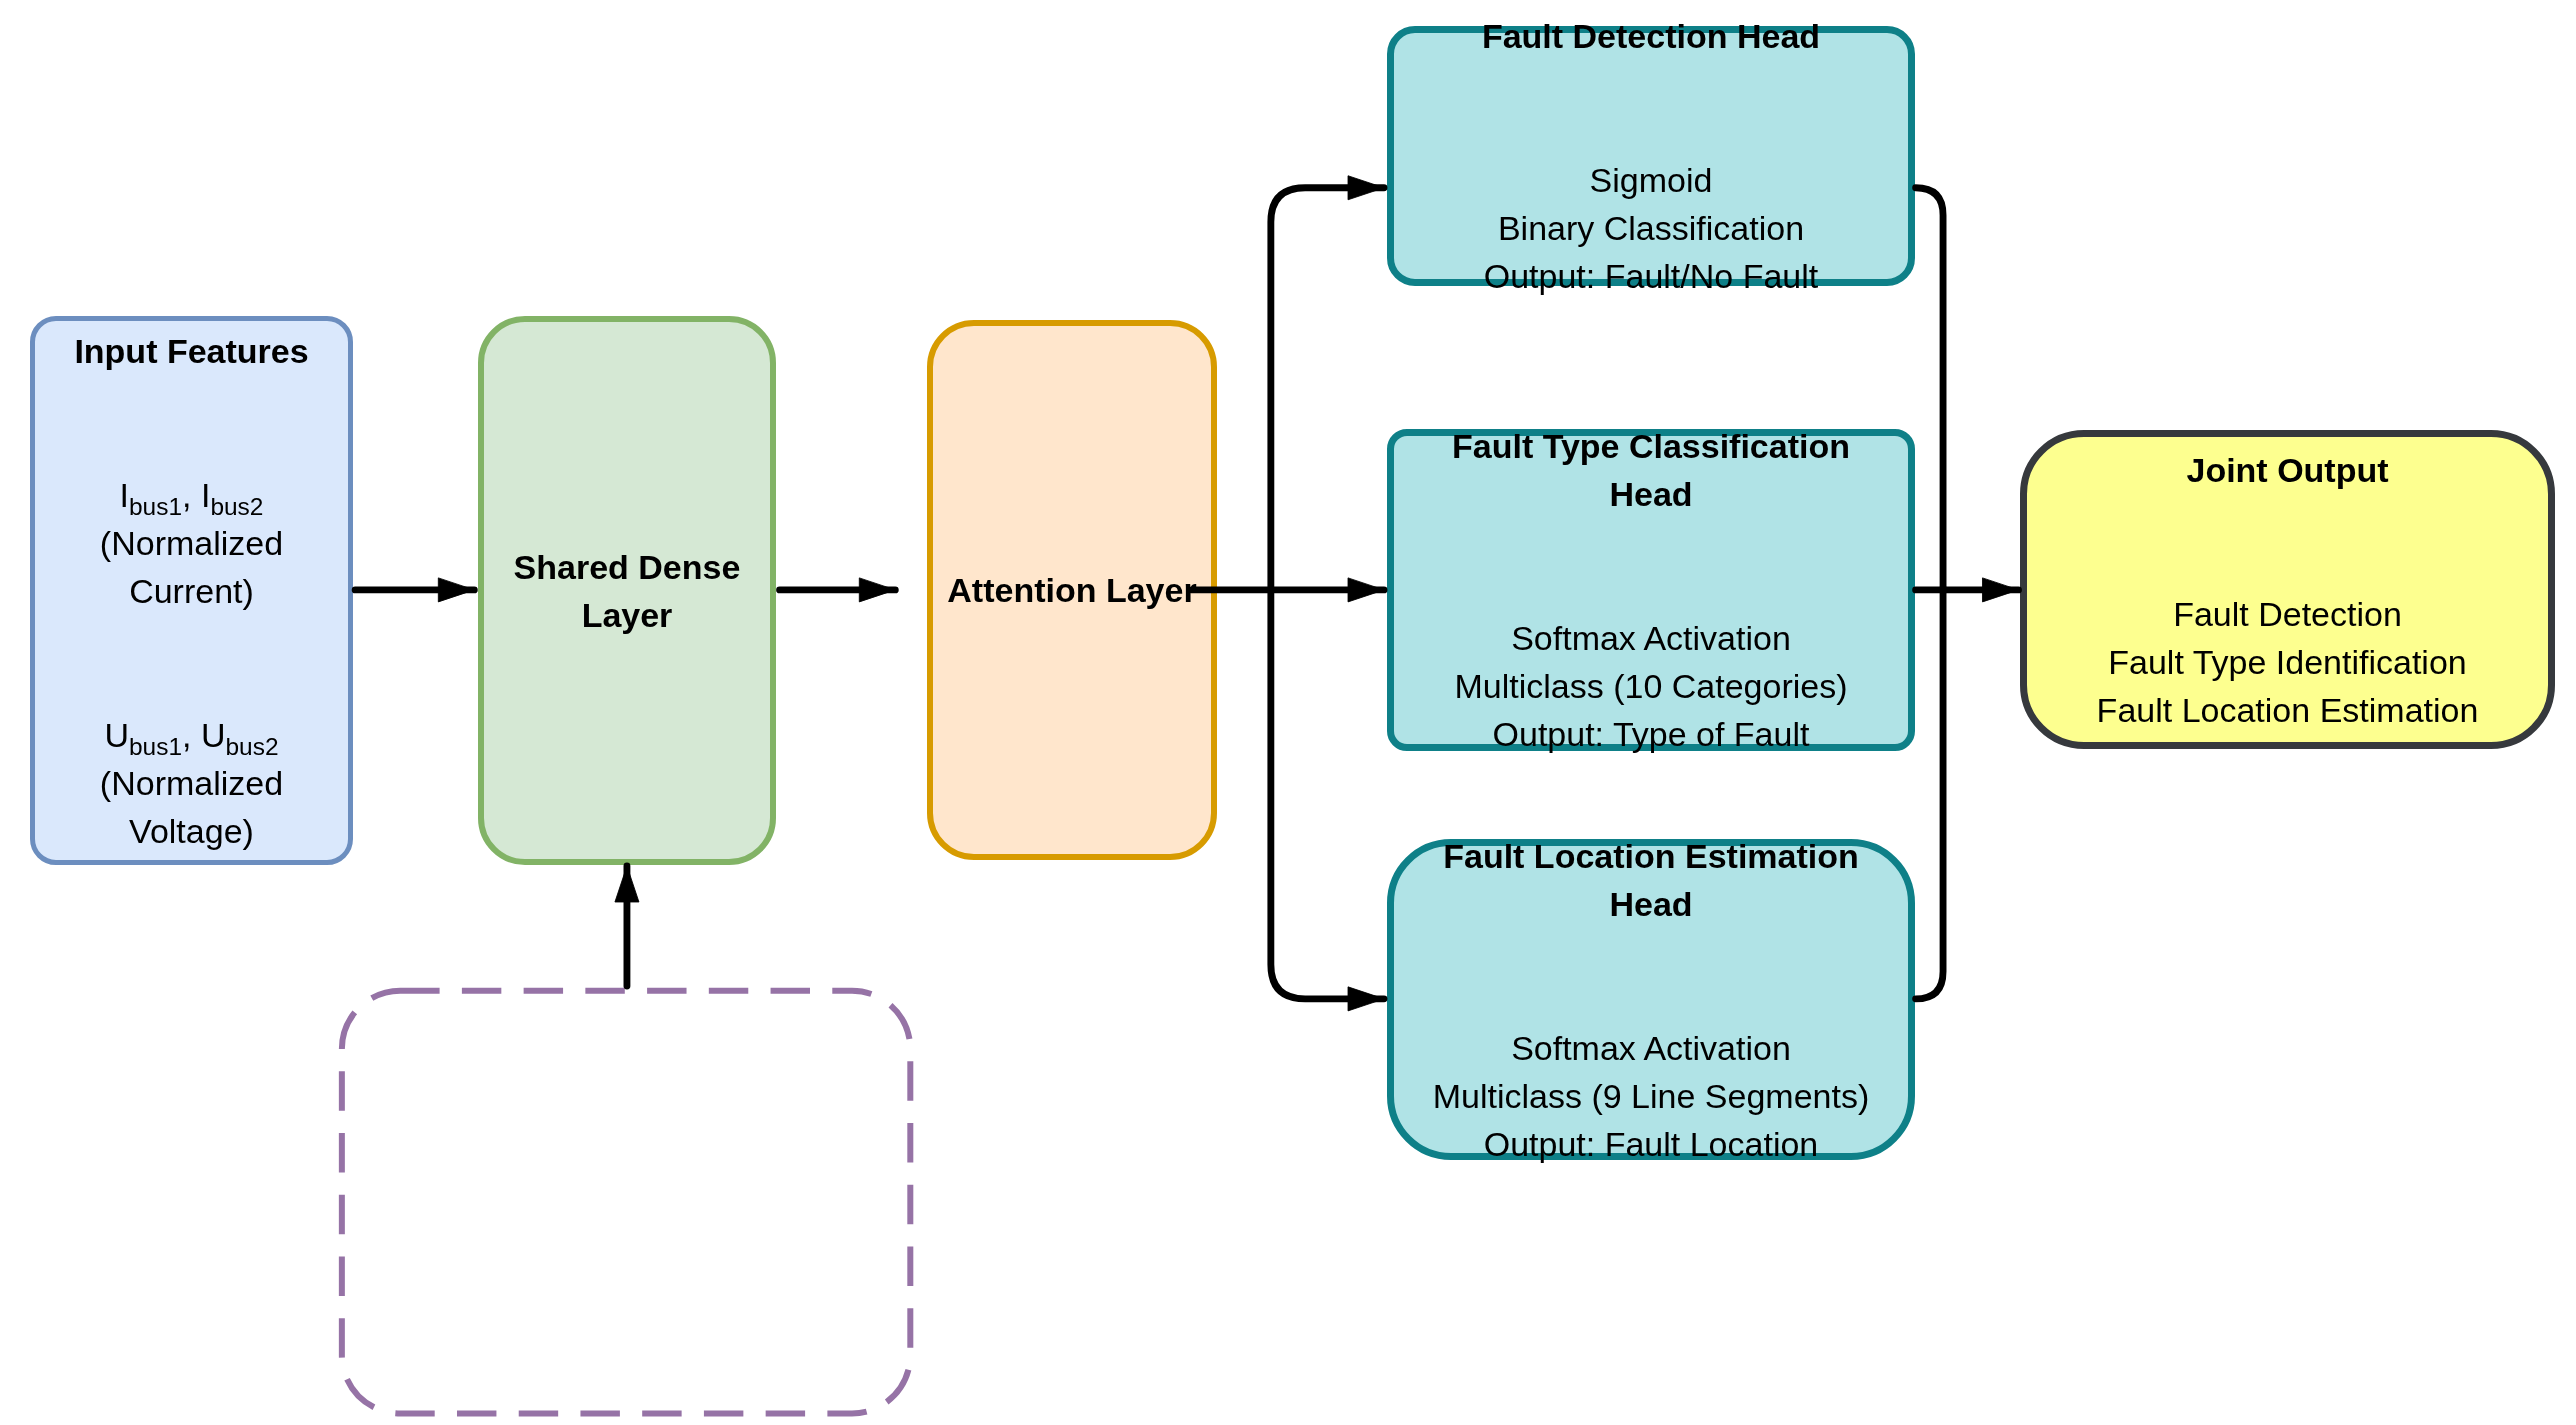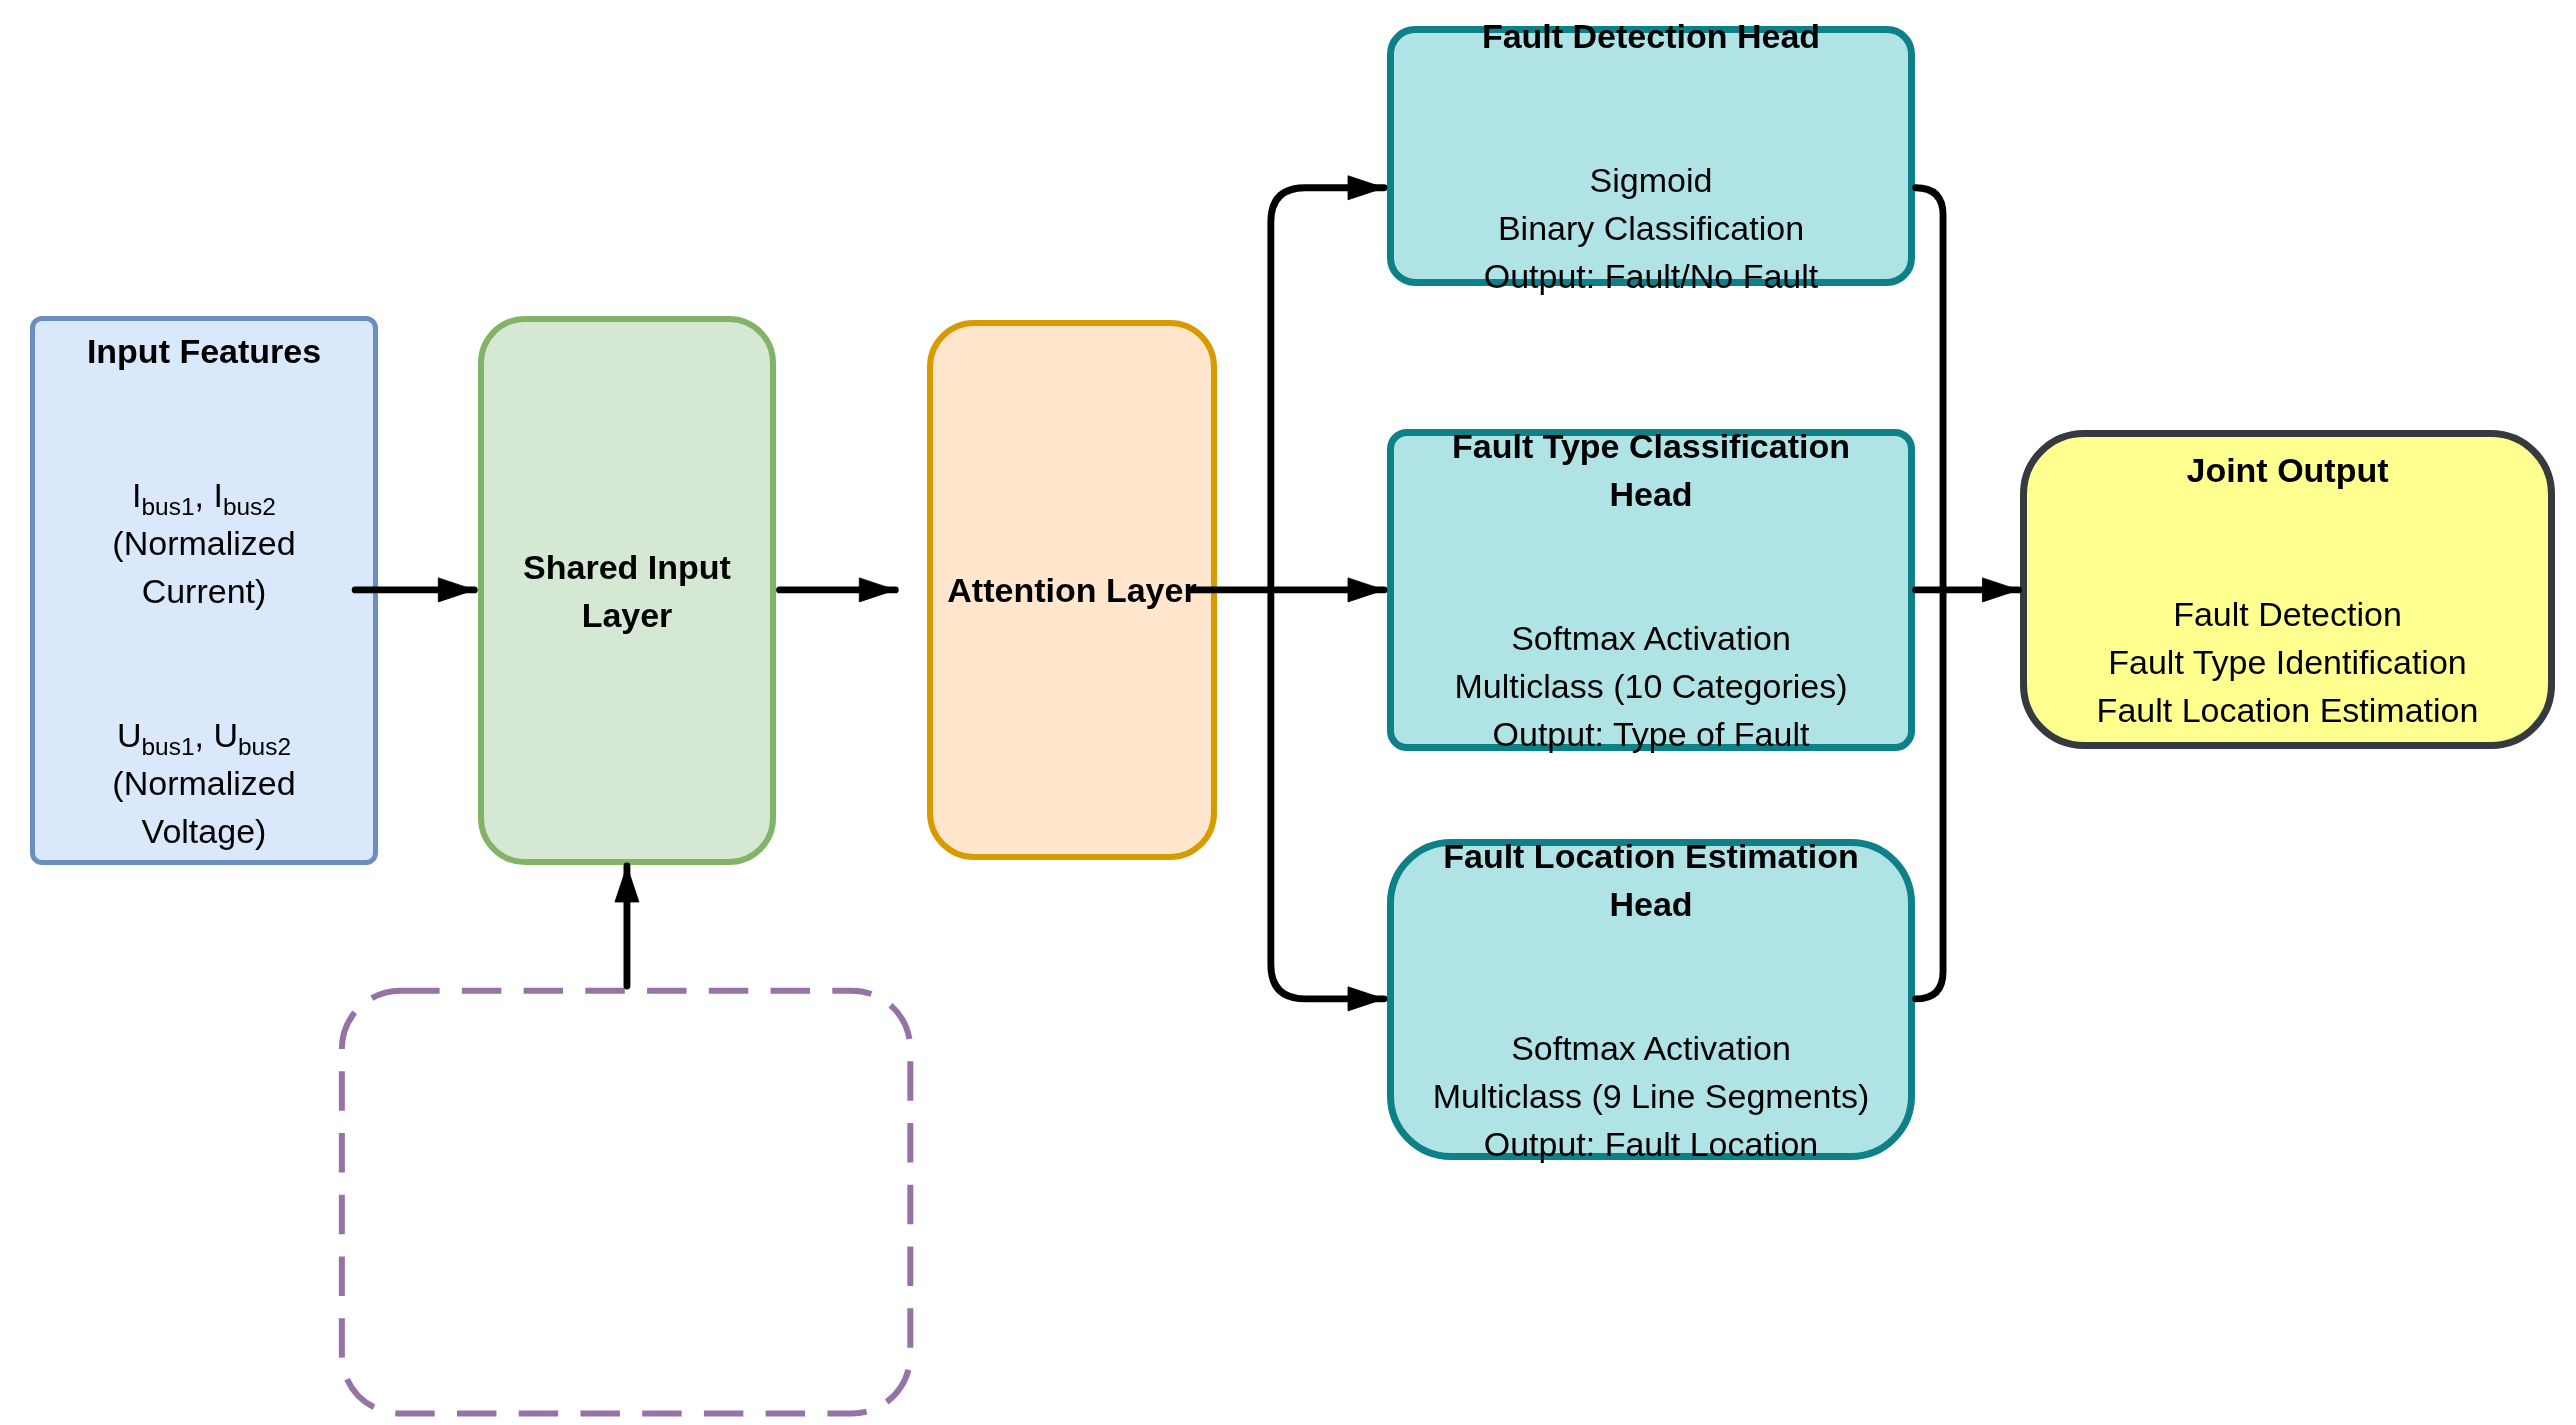--- a/index.html
+++ b/index.html
@@ -23,21 +23,21 @@
     flex-direction: column;
     align-items: center;
     justify-content: center;
     text-align: center;
   }
   .node .title { font-weight: bold; white-space: pre-line; }
   .node .body  { white-space: pre-line; margin-top: 48px; }
   .gap { height: 48px; flex: none; }
   sub { font-size: 0.72em; line-height: 0; }
 
-  #input-features     { left: 30px;   top: 316px;  width: 348px; height: 549px; border-width: 5.1px; border-radius: 12px; }
+  #input-features     { left: 30px;   top: 316px;  width: 323px; height: 549px; border-width: 5.1px; border-radius: 26px; }
   #shared-dense       { left: 478px;  top: 316px;  width: 298px; height: 549px; border-width: 6px; border-radius: 47px; }
   #attention          { left: 899px; top: 320px;  width: 290px; height: 540px; border-width: 6px; border-radius: 47px; margin-left: 28px; }
   #attention .title   { white-space: nowrap; }
   #head-detection     { left: 1387px; top: 26px;   width: 528px; height: 260px; border-width: 7.7px; border-radius: 28px; }
   #head-type          { left: 1387px; top: 429px;  width: 528px; height: 322px; border-width: 7.7px; border-radius: 20px; }
   #head-location      { left: 1387px; top: 839px;  width: 528px; height: 321px; border-width: 7.7px; border-radius: 64px; }
   #joint-output       { left: 2020px; top: 430px;  width: 535px; height: 319px; border-width: 7.7px; border-radius: 64px; }
   #model-optimization { left: 339px;  top: 988px; width: 575px; height: 429px; border-width: 0;   border-radius: 60px; }
 
   .edge-layer {
@@ -57,21 +57,21 @@
 
   <div class="node" id="input-features" style="background-color: rgb(218, 232, 252); border-color: rgb(108, 142, 191);">
     <div class="title">Input Features</div>
     <div class="gap"></div>
     <div class="body">I<sub>bus1</sub>, I<sub>bus2</sub><br>(Normalized<br>Current)</div>
     <div class="gap"></div>
     <div class="body">U<sub>bus1</sub>, U<sub>bus2</sub><br>(Normalized<br>Voltage)</div>
   </div>
 
   <div class="node" id="shared-dense" style="background-color: rgb(213, 232, 212); border-color: rgb(130, 179, 102);">
-    <div class="title">Shared Input
+    <div class="title">Shared Dense
 Layer</div>
   </div>
 
   <div class="node" id="attention" style="background-color: rgb(255, 230, 204); border-color: rgb(215, 155, 0);">
     <div class="title">Attention Layer</div>
   </div>
 
   <div class="node" id="head-detection" style="background-color: rgb(176, 227, 230); border-color: rgb(14, 128, 136);">
     <div class="title">Fault Detection Head</div>
     <div class="gap"></div>

